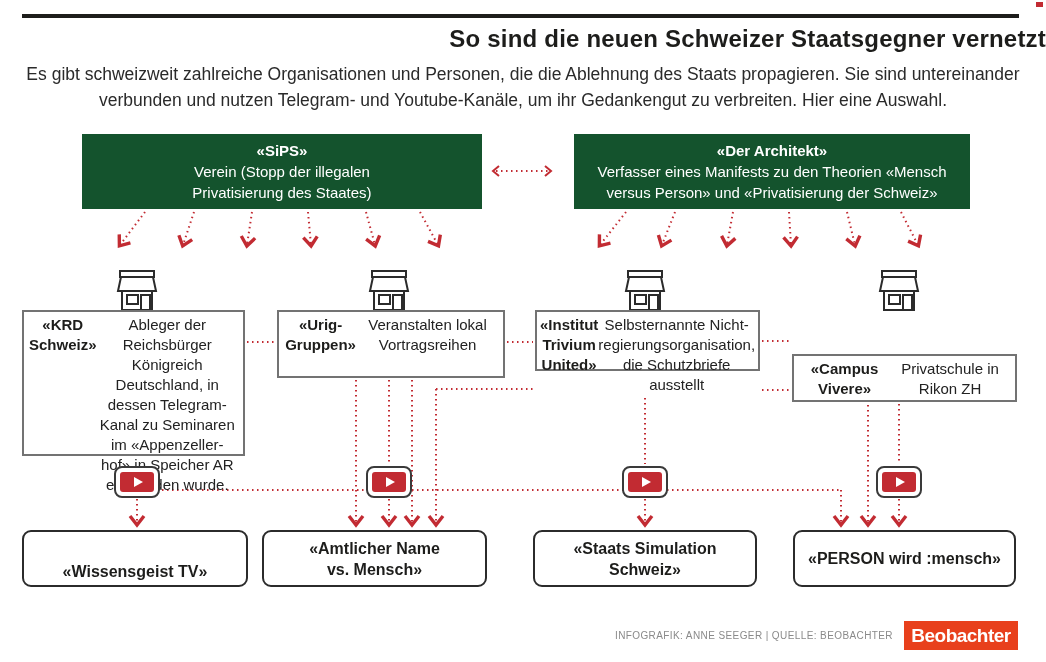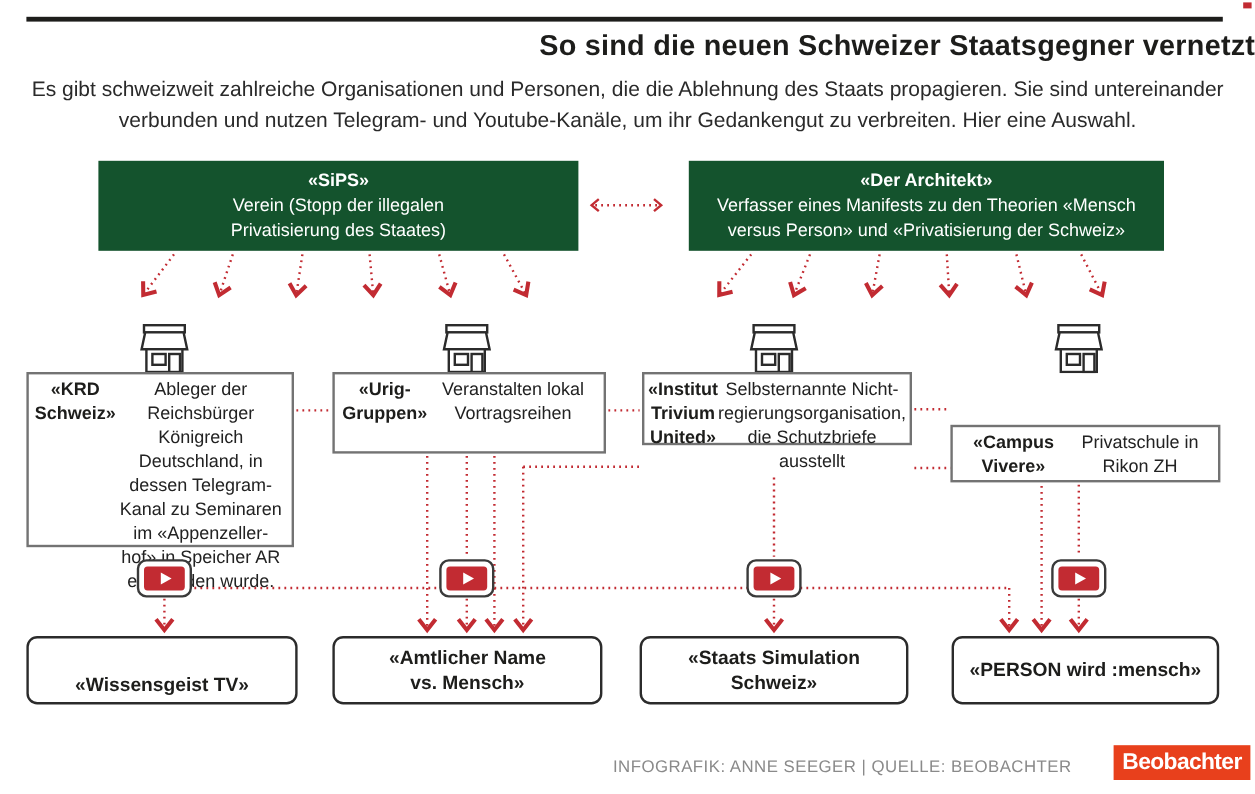--- a/index.html
+++ b/index.html
@@ -33,38 +33,38 @@
   .orgbox.trivium{left:535px;top:310px;width:225px;height:61px;}
   .orgbox.campus{left:792px;top:310px;width:225px;height:48px;margin-top:44px;}
 
   .building{position:absolute;width:52px;height:42px;}
   .chanbox{position:absolute;background:#fff;border:2px solid #2b2b2b;border-radius:9px;
            text-align:center;display:flex;flex-direction:column;justify-content:center;
            font-size:16px;font-weight:bold;color:#1d1d1b;line-height:21px;
            box-sizing:border-box;padding:3px 6px;top:530px;height:57px;}
   .chanbox .nname{display:block;margin:0 auto;}
   .chanbox.c1{left:22px;width:226px;justify-content:flex-end;}
-  .chanbox.c2{left:277px;width:225px;}
+  .chanbox.c2{left:262px;width:225px;}
   .chanbox.c2 .nname{max-width:150px;}
   .chanbox.c3{left:533px;width:224px;}
   .chanbox.c3 .nname{max-width:175px;}
   .chanbox.c4{left:793px;width:223px;}
 
   .yt{position:absolute;top:466px;width:46px;height:32px;background:#fff;border:2px solid #3a3a3a;
       border-radius:8px;box-sizing:border-box;display:flex;align-items:center;justify-content:center;}
   .yt .inner{width:34px;height:20px;background:#c22b32;border-radius:3px;
              display:flex;align-items:center;justify-content:center;}
   .yt .tri{width:0;height:0;border-left:9px solid #fff;border-top:5.5px solid transparent;
            border-bottom:5.5px solid transparent;margin-left:2px;}
 
   .connector-layer{position:absolute;left:0;top:0;width:1046px;height:662px;pointer-events:none;}
 
-  .credit{position:absolute;right:153px;top:630px;font-size:14px;letter-spacing:.4px;
+  .credit{position:absolute;right:153px;top:630px;font-size:10px;letter-spacing:.4px;
           color:#8a8a8a;white-space:nowrap;}
-  .logo{position:absolute;left:928px;top:621px;width:114px;height:29px;background:#e8401c;
+  .logo{position:absolute;left:904px;top:621px;width:114px;height:29px;background:#e8401c;
         color:#fff;font-weight:bold;font-size:19px;line-height:29px;text-align:center;
         letter-spacing:-.5px;}
 </style>
 </head>
 <body>
 
 <div class="stage">
 
   <div class="topbar"></div>
   <div class="corner-mark"></div>

